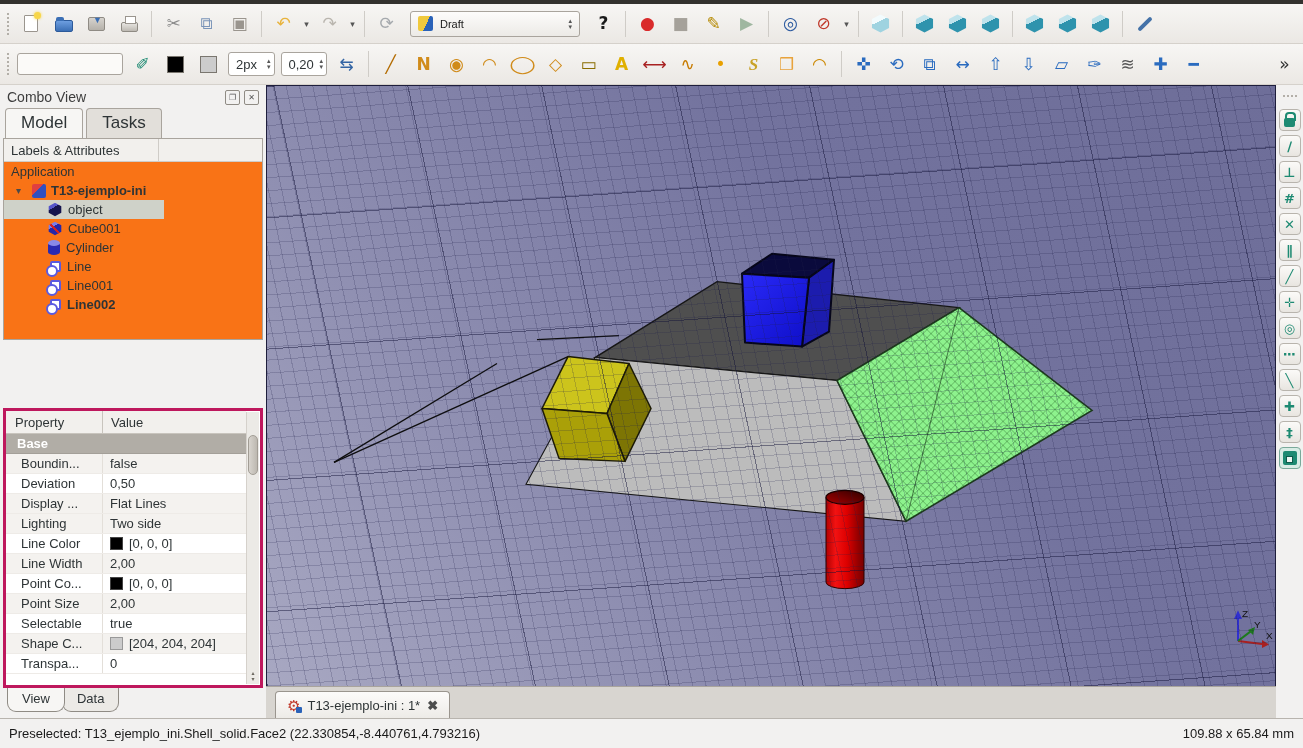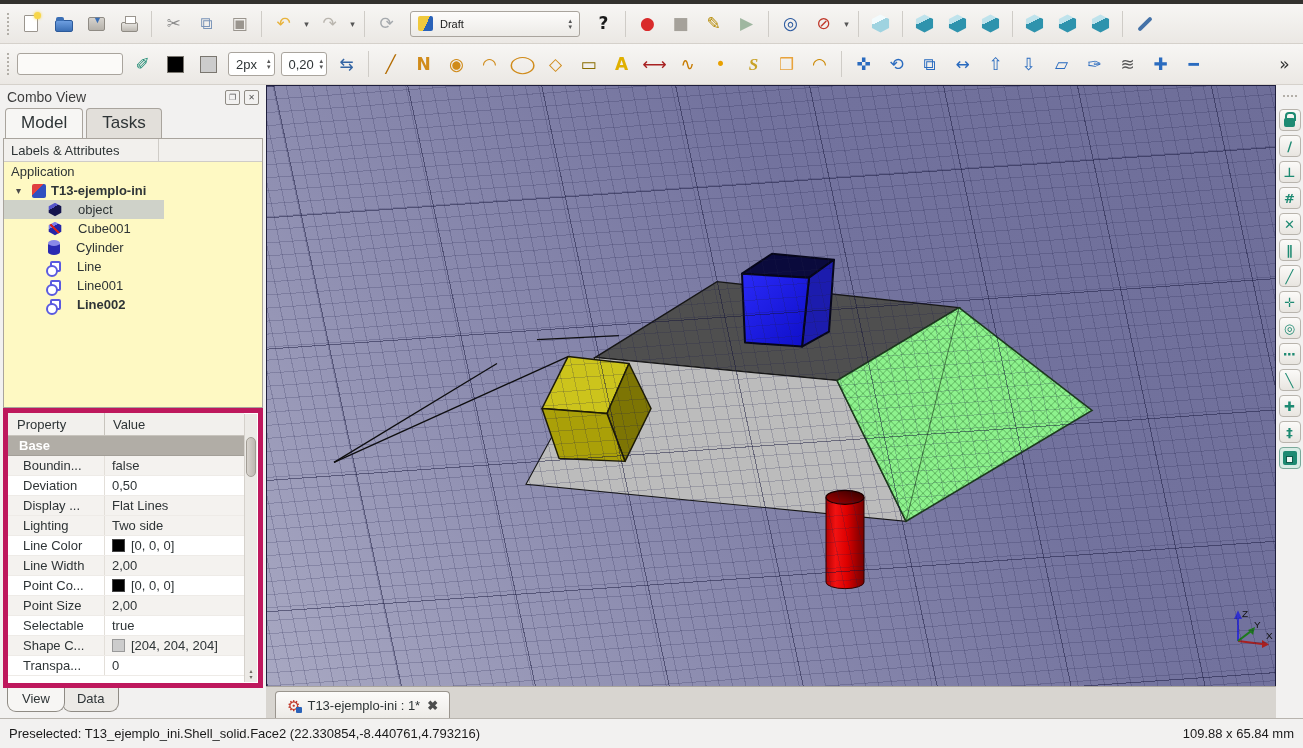--- a/index.html
+++ b/index.html
@@ -44,38 +44,38 @@
   .i-wplane::after{content:"";position:absolute;left:3px;top:5px;width:5px;height:5px;background:#eef7f4;border:1px solid #0d5a4a}
   
   .main{display:flex;height:633px}
   .left{width:266px;position:relative;background:#f2f1f0;flex:none}
   .cv-title{height:24px;display:flex;align-items:center;justify-content:space-between;padding:0 7px;font-size:14px;color:#3d3d3d}
   .winbtns{display:flex;gap:4px}
   .winbtn{width:15px;height:15px;border:1px solid #8f8b84;background:#f2f1f0;font-size:8px;color:#555;display:flex;align-items:center;justify-content:center;border-radius:2px;padding:0}
   .cv-tabs{height:29px;display:flex;align-items:flex-end;padding-left:5px;gap:3px}
   .ctab{padding:4px 15px 5px;border:1px solid #a9a49d;border-bottom:none;border-radius:4px 4px 0 0;background:#e2dfda;font-size:17px}
   .ctab.active{background:#f7f6f4}
-  .tree-box{position:absolute;top:53px;left:3px;right:3px;height:270px;background:#fef9c3;border:1px solid #a9a49d;overflow:hidden}
+  .tree-box{position:absolute;top:53px;left:3px;right:3px;height:202px;background:#f97316;border:1px solid #a9a49d;overflow:hidden}
   .tree-head{height:23px;background:#f2f0ed;border-bottom:1px solid #cfccc7;display:flex;align-items:center}
   .th-cell{width:155px;border-right:1px solid #cfccc7;height:100%;display:flex;align-items:center;padding-left:7px}
   .trow{height:19px;display:flex;align-items:center;font-size:13px;white-space:nowrap}
   .trow.root{padding-left:7px}
   .trow.doc{padding-left:12px;gap:5px}
-  .trow.child{padding-left:44px;gap:16px}
+  .trow.child{padding-left:44px;gap:6px}
   .trow.sel{background:linear-gradient(#cfd2c9,#cfd2c9) 0 0/160px 100% no-repeat}
   .exp{font-size:10px;color:#4a4a4a;width:11px}
   .tlabel.b{font-weight:bold}
   .ti-doc{width:14px;height:14px;background:linear-gradient(135deg,#e04040 0 40%,#3050c0 40%);border-radius:2px;flex:none}
   .ti-object{width:14px;height:14px;clip-path:polygon(50% 2%,95% 26%,95% 74%,50% 98%,5% 74%,5% 26%);background:linear-gradient(150deg,#5555c8 35%,#14144e 35%);flex:none}
   .ti-cube{width:14px;height:14px;clip-path:polygon(50% 2%,95% 26%,95% 74%,50% 98%,5% 74%,5% 26%);background:linear-gradient(45deg,transparent 46%,#d22222 46% 56%,transparent 56%),linear-gradient(150deg,#7d7de8 35%,#2626a8 35%);flex:none}
   .ti-cylinder{width:12px;height:12px;background:#2a2ab2;border-radius:3px 3px 6px 6px/2px 2px 3px 3px;position:relative;flex:none;margin-top:2px}
   .ti-cylinder::before{content:"";position:absolute;top:-3px;left:0;width:12px;height:6px;border-radius:50%;background:#8989e8}
   .ti-line{width:11px;height:11px;border:2px solid #5a5ae0;border-radius:2px;position:relative;background:#fff;flex:none;margin-left:2px}
   .ti-line::after{content:"";position:absolute;left:-6px;top:2px;width:8px;height:8px;border:2px solid #5a5ae0;border-radius:50%;background:#fff}
-  .prop-box{position:absolute;top:323px;left:3px;right:3px;height:280px;background:#fff;border:5px solid #be185d;overflow:hidden}
+  .prop-box{position:absolute;top:323px;left:3px;right:3px;height:280px;background:#fff;border:3px solid #be185d;overflow:hidden}
   .prop-head{height:23px;display:flex;background:#f2f0ed;border-bottom:1px solid #c8c4bd;font-size:13px;align-items:center;margin-right:14px}
   .ph1{width:97px;padding-left:9px;border-right:1px solid #c8c4bd;height:100%;display:flex;align-items:center}
   .ph2{padding-left:8px}
   .pgroup{height:20px;background:#b1ada6;color:#fff;font-weight:bold;display:flex;align-items:center;padding-left:11px;border-bottom:1px solid #a39f98;margin-right:14px}
   .prow{height:20px;display:flex;align-items:center;border-bottom:1px solid #eeebe7;margin-right:14px;background:#fff}
   .prow.alt{background:#f4f2ef}
   .plabel{width:97px;padding-left:15px;border-right:1px solid #e3dfd9;height:100%;display:flex;align-items:center;white-space:nowrap;overflow:hidden}
   .pval{flex:1;padding-left:7px;display:flex;align-items:center;gap:6px;white-space:nowrap}
   .pswatch{width:13px;height:13px;border:1px solid #444;display:inline-block;flex:none}
   .pscroll{position:absolute;right:1px;top:1px;bottom:1px;width:13px;background:#eceae6;border-left:1px solid #d5d1cb}

